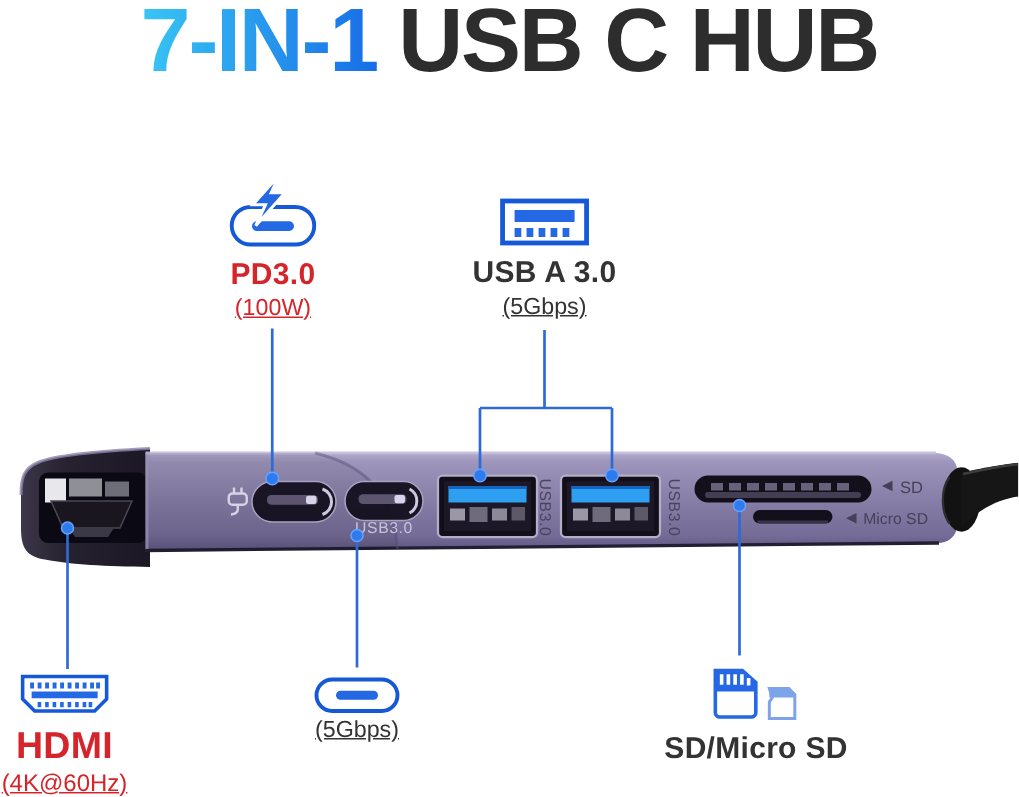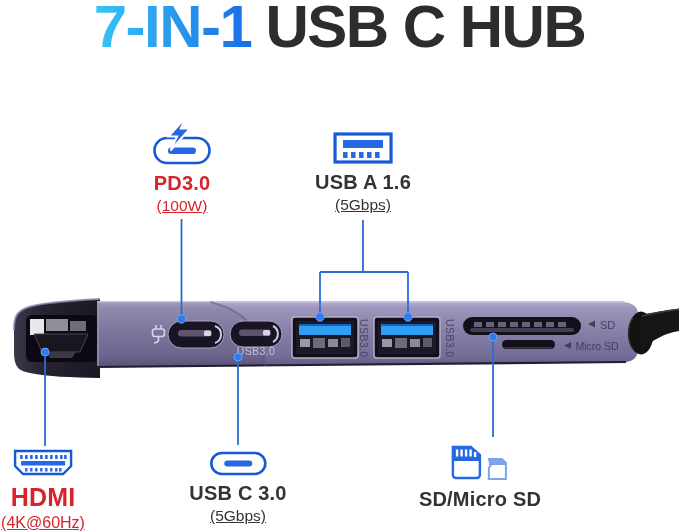--- a/index.html
+++ b/index.html
@@ -21,21 +21,21 @@
   .lab{font-size:20px;font-weight:700;letter-spacing:.2px;line-height:1.15;margin-top:6px;}
   .sub{font-size:15.5px;font-weight:400;line-height:1.4;text-decoration:underline;}
   .red{color:#d6242b;}
   .dark-txt{color:#333333;}
   .icon-svg{display:block;}
 
   .g-pd   {left:182px;top:116px;}
   .g-usba {left:363px;top:132px;}
   .g-hdmi {left:43px; top:449px;}
   .g-usbc {left:238px;top:451px;}
-  .g-sd   {left:480px;top:444px;justify-content:center;}
+  .g-sd   {left:504px;top:444px;justify-content:center;}
 
   
   .device-layer{position:absolute;left:0;top:0;}
 </style>
 </head>
 <body>
 
 <div class="stage">
 
   <div class="title">
@@ -55,21 +55,21 @@
   <div class="group g-usba">
     <svg class="icon-svg" width="60" height="33" viewBox="0 0 60 33">
       <rect x="2" y="2" width="56" height="28" fill="#fff" stroke="#1659d6" stroke-width="3.2"></rect>
       <rect x="10" y="8" width="40" height="8" fill="#2468e4"></rect>
       <rect x="10" y="20" width="4.5" height="6" fill="#2468e4"></rect>
       <rect x="18" y="20" width="4.5" height="6" fill="#2468e4"></rect>
       <rect x="26" y="20" width="4.5" height="6" fill="#2468e4"></rect>
       <rect x="34" y="20" width="4.5" height="6" fill="#2468e4"></rect>
       <rect x="42" y="20" width="4.5" height="6" fill="#2468e4"></rect>
     </svg>
-    <div class="lab dark-txt">USB A 1.6</div>
+    <div class="lab dark-txt">USB A 3.0</div>
     <div class="sub dark-txt">(5Gbps)</div>
   </div>
 
   <div class="group g-hdmi">
     <svg class="icon-svg" width="60" height="28" viewBox="0 0 60 28">
       <path d="M2,2 H58 V17 L50,25 H10 L2,17 Z" fill="#fff" stroke="#1659d6" stroke-width="2.4"></path>
       <g fill="#2468e4">
         <rect x="7" y="6" width="2.6" height="4"></rect>
           <rect x="12" y="6" width="2.6" height="4"></rect>
         <rect x="17" y="6" width="2.6" height="4"></rect>
@@ -93,21 +93,20 @@
     </svg>
     <div class="lab red" style="font-size:25px">HDMI</div>
     <div class="sub red" style="font-size:16px">(4K@60Hz)</div>
   </div>
 
   <div class="group g-usbc">
     <svg class="icon-svg" width="58" height="25" viewBox="0 0 58 25">
       <rect x="2" y="2" width="54" height="21" rx="10.5" fill="#fff" stroke="#1659d6" stroke-width="2.6"></rect>
       <rect x="15" y="9.5" width="28" height="6" rx="3" fill="#2468e4"></rect>
     </svg>
-    <div class="lab dark-txt">USB C 3.0</div>
     <div class="sub dark-txt">(5Gbps)</div>
   </div>
 
   <div class="group g-sd">
     <svg class="icon-svg" width="66" height="38" viewBox="0 0 66 38">
 
       <path d="M6,3 H24 L33,11 V31 a3,3 0 0 1 -3,3 H9 a3,3 0 0 1 -3,-3 Z" fill="#fff" stroke="#2468e4" stroke-width="2.4"></path>
       <path d="M6,3 H24 L33,11 V17 H6 Z" fill="#2468e4"></path>
       <g fill="#fff">
         <rect x="9" y="5.5" width="2.4" height="7"></rect>

